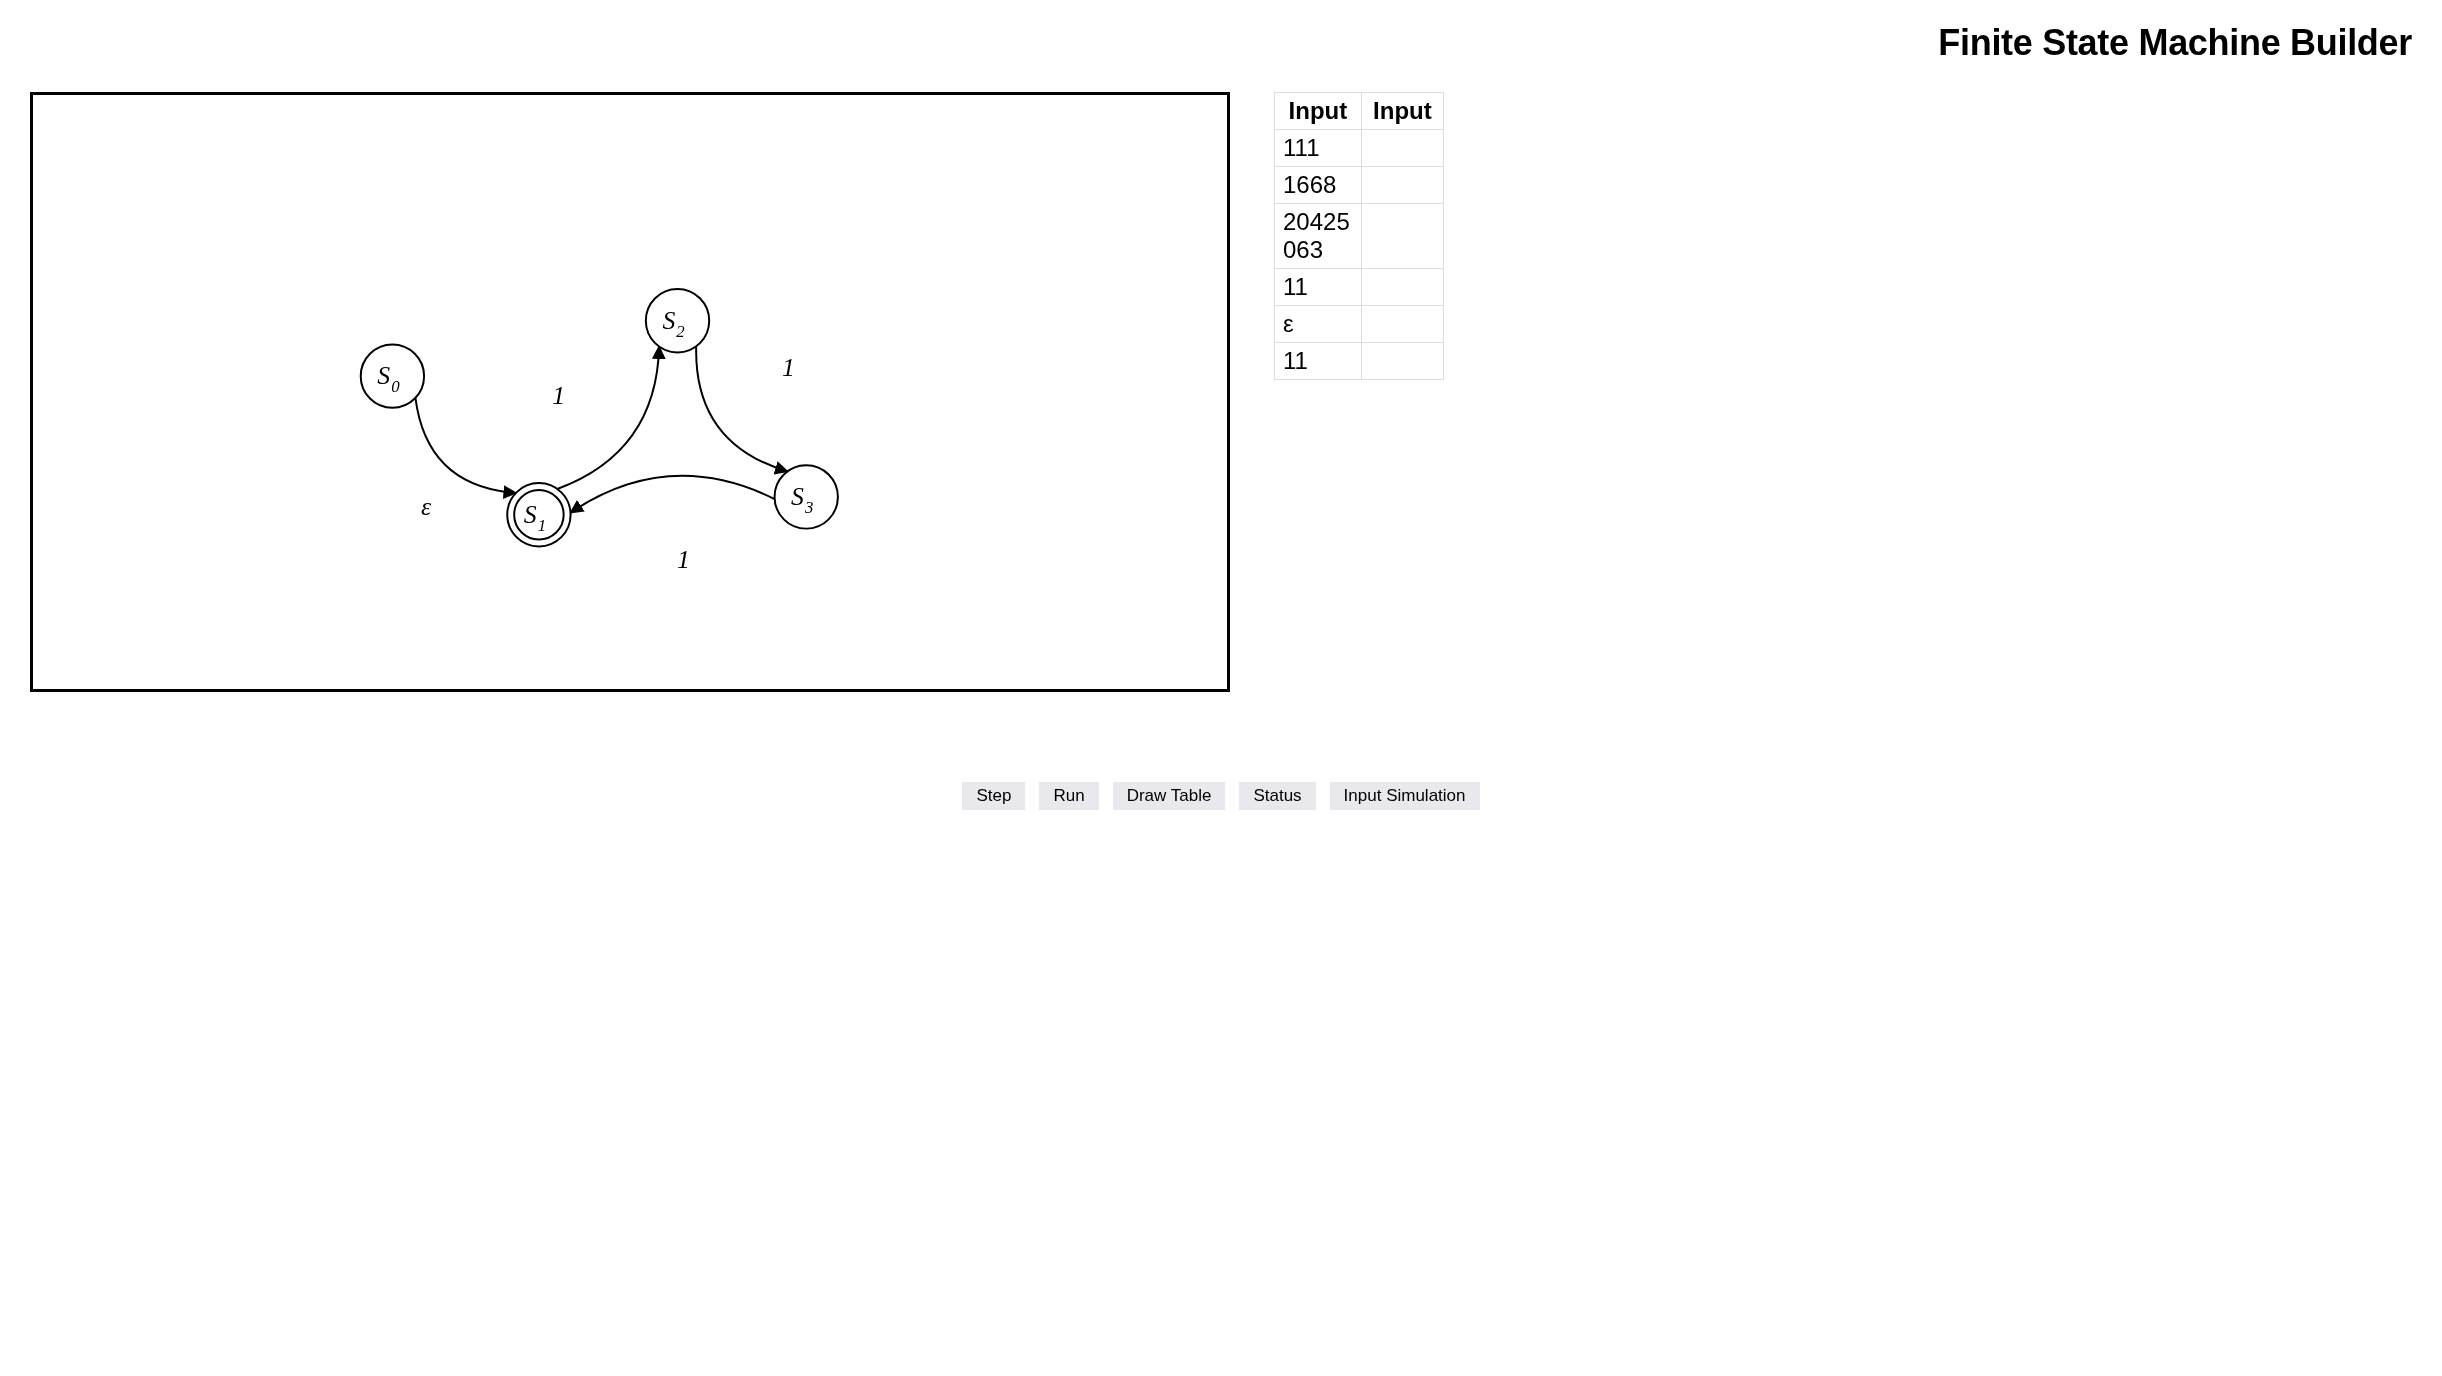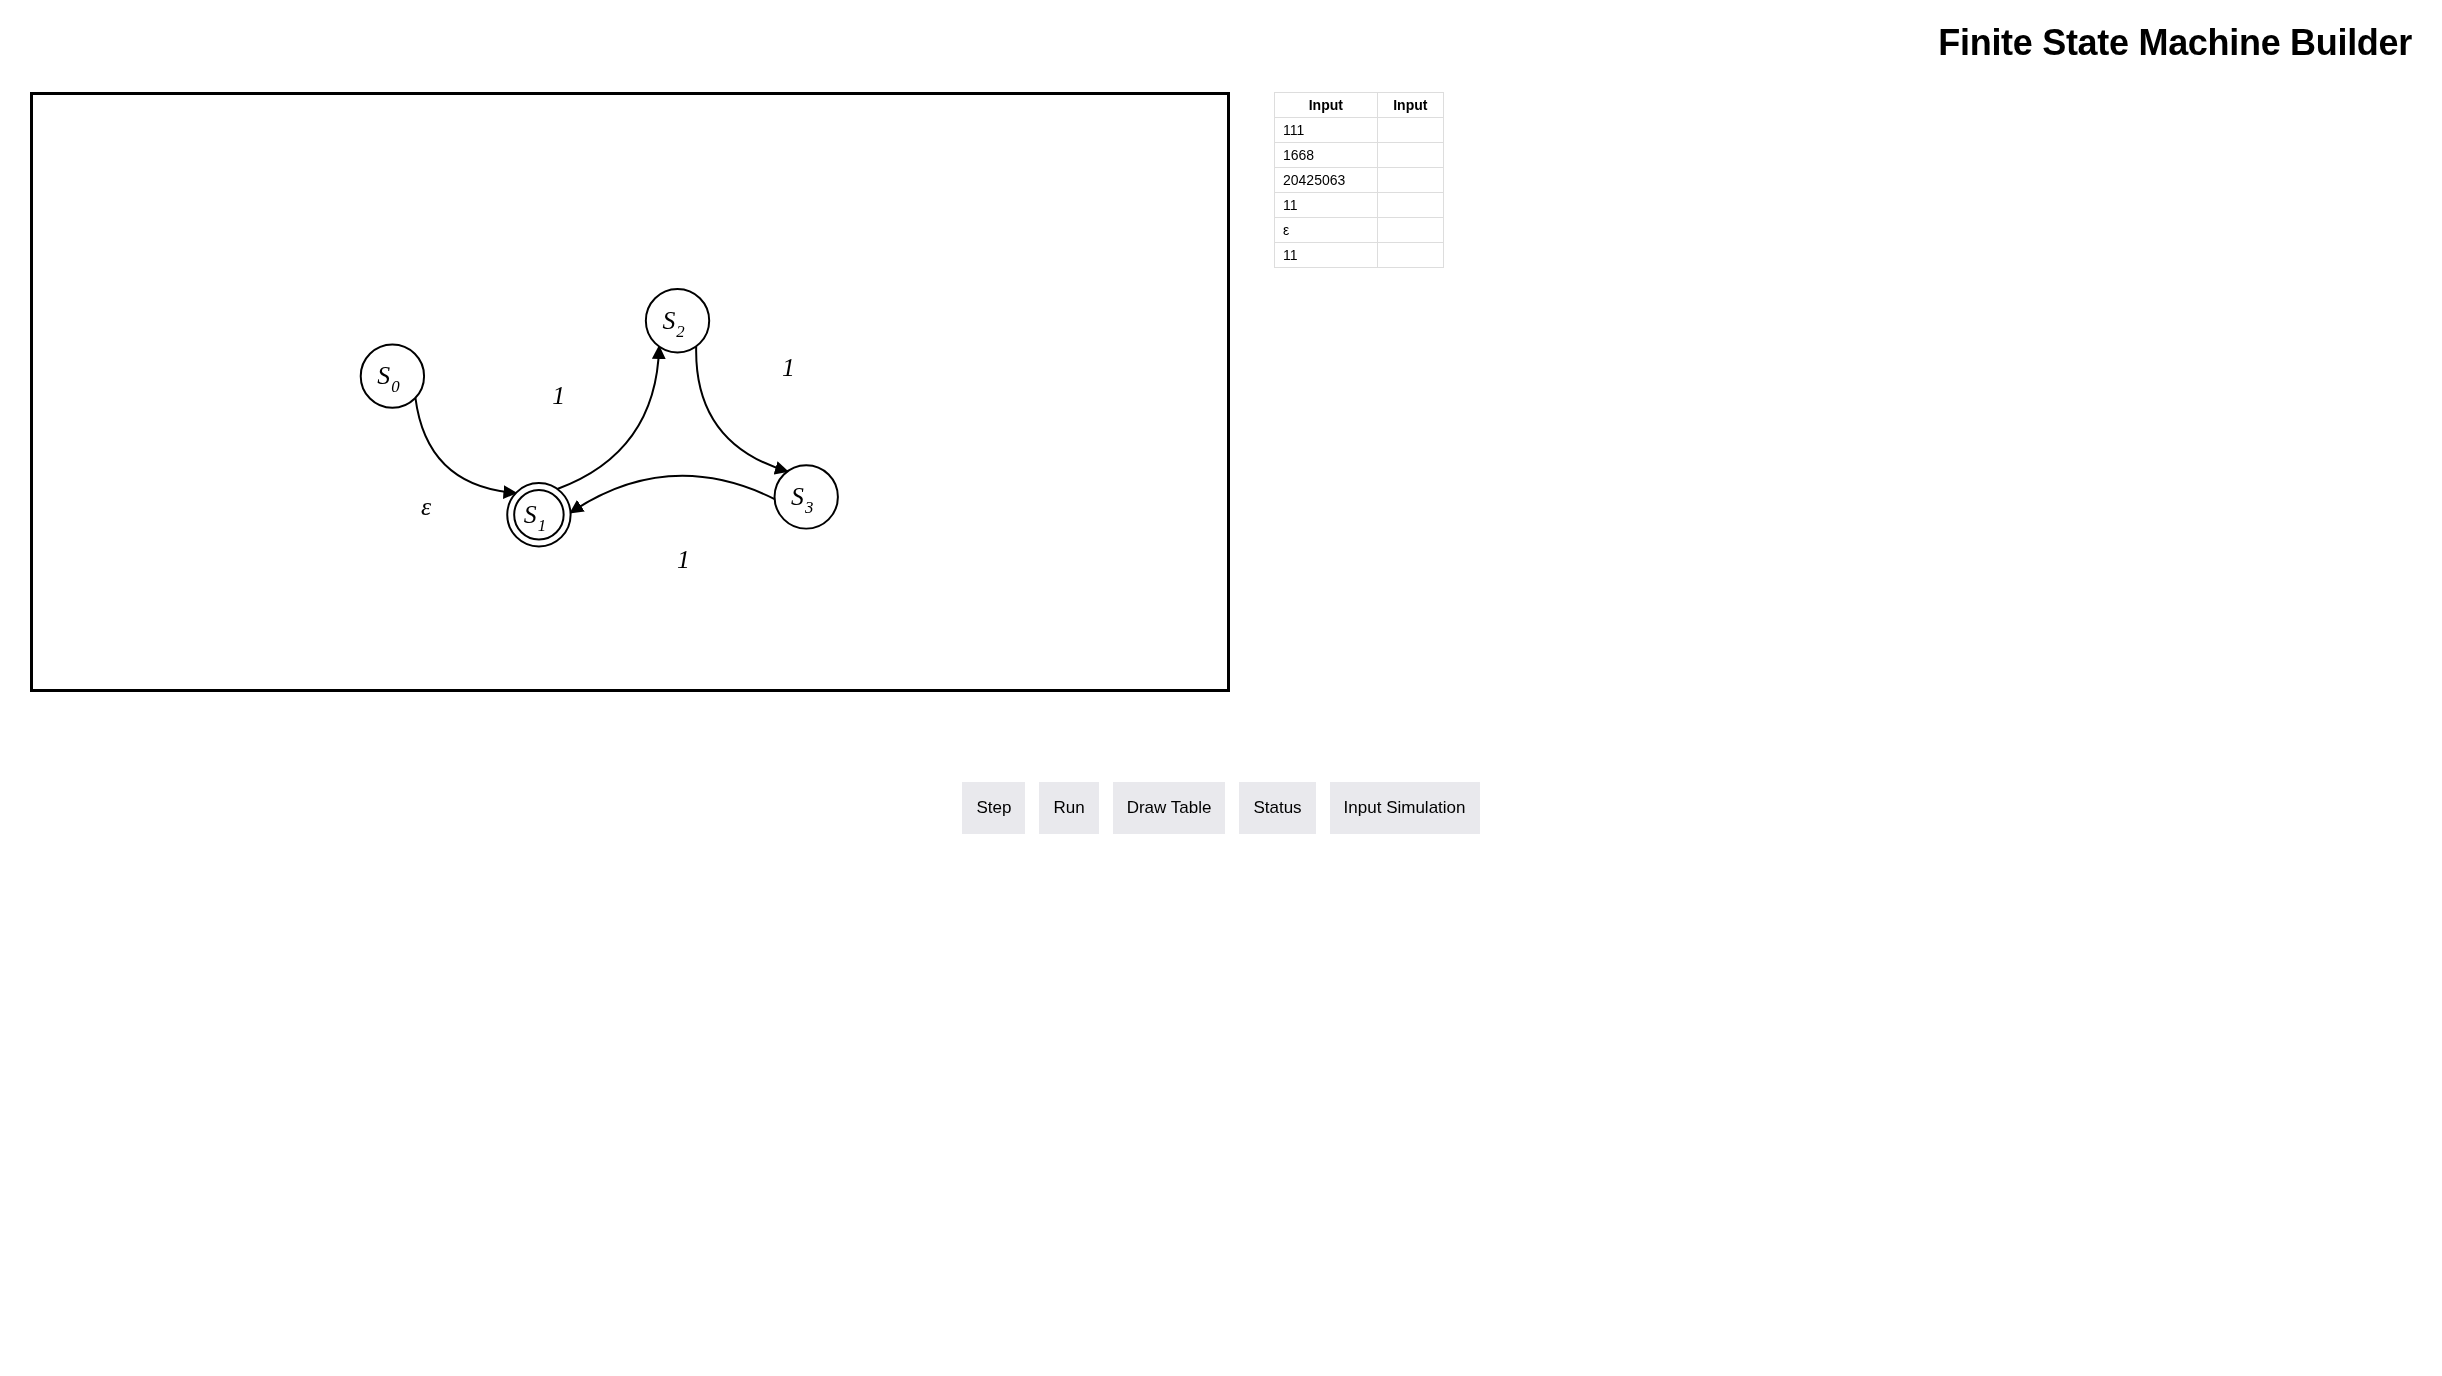--- a/index.html
+++ b/index.html
@@ -35,21 +35,21 @@
     }
     .state-sub { font-size: 17px; }
     .edge-label {
       font-family: "Times New Roman", Georgia, serif;
       font-style: italic;
       font-size: 26px;
     }
     
     table.results {
       border-collapse: collapse;
-      font-size: 14px;
+      font-size: 24px;
       width: 170px;
     }
     table.results th, table.results td {
       border: 1px solid #ddd;
       padding: 4px 8px;
       text-align: left;
       vertical-align: top;
     }
     table.results th {
       font-weight: 800;
@@ -64,21 +64,21 @@
     
     .button-row {
       margin-top: 90px;
       display: flex;
       justify-content: center;
       gap: 14px;
     }
     .button-row button {
       background: #e9e9ed;
       border: none;
-      padding: 16px 14px;
+      padding: 4px 14px;
       font-size: 17px;
       font-family: inherit;
       cursor: pointer;
     }
   </style>
 </head>
 <body>
 
 <h1 class="page-title">Finite State Machine Builder</h1>
 

